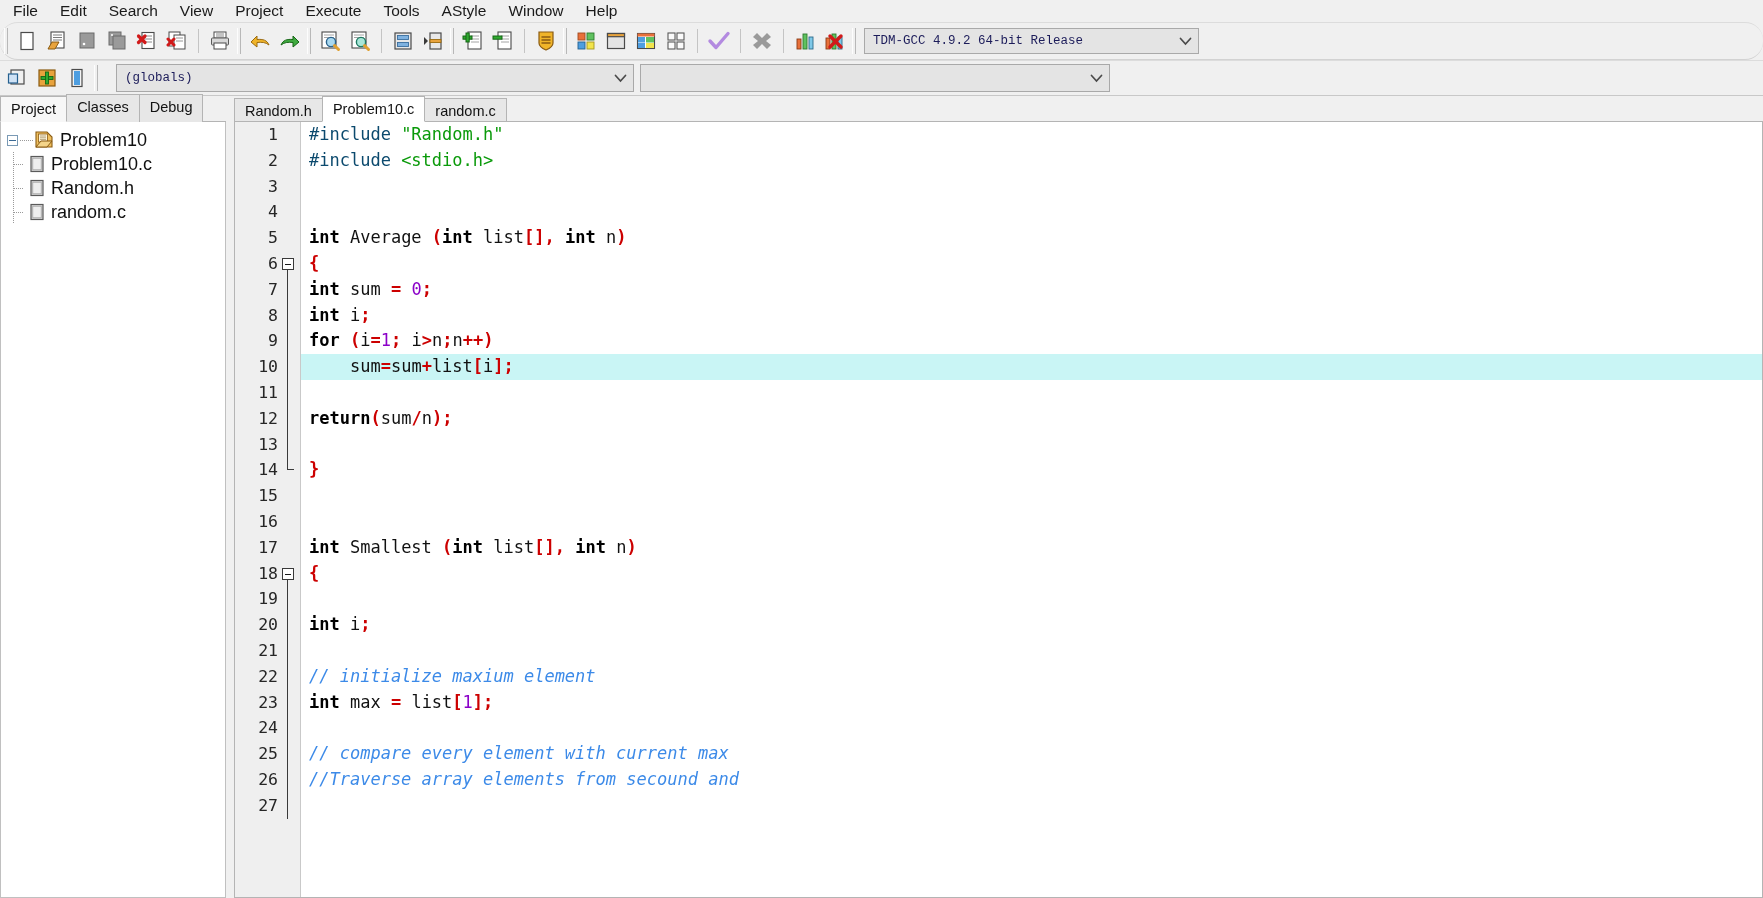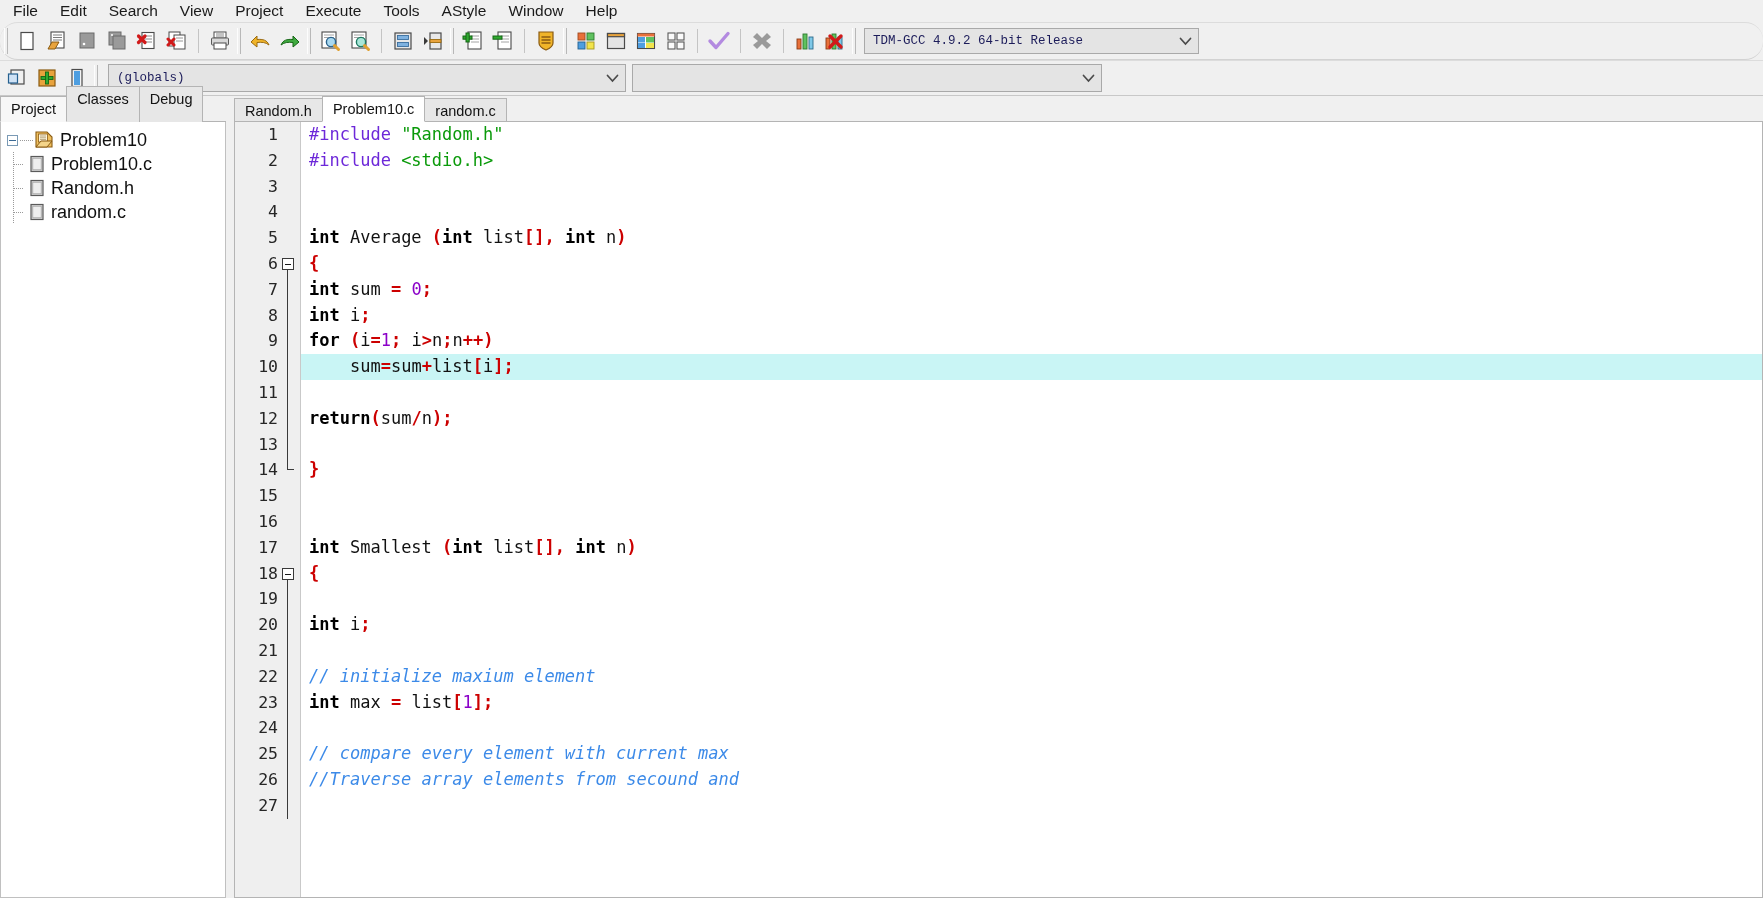--- a/index.html
+++ b/index.html
@@ -87,21 +87,21 @@
   .combo .combo-val { padding-left: 8px; flex: 1; overflow: hidden; white-space: nowrap; }
   .combo .combo-arrow {
     width: 26px; height: 100%;
     display: flex; align-items: center; justify-content: center;
   }
   .combo .combo-arrow svg { display: block; }
 
   .compiler-combo { width: 335px; margin-left: 4px; }
 
   
-  .globals-combo { width: 518px; height: 28px; margin-left: 6px; }
+  .globals-combo { width: 518px; height: 28px; margin-left: 14px; }
   .empty-combo   { width: 470px; height: 28px; margin-left: 6px; }
   .empty-combo .combo-val { color: transparent; }
 
   
   .main {
     flex: 1 1 auto;
     display: flex;
     min-height: 0;
     background: #f0f0f0;
   }
@@ -125,21 +125,21 @@
   }
   .lp-tabs::after {
     content: "";
     position: absolute; left: 0; right: 0; bottom: 0;
     height: 1px; background: #b4b4b4;
   }
   .lp-tab {
     font-size: 14.5px;
     color: #121212;
     padding: 0 10px;
-    height: 36px;
+    height: 28px;
     line-height: 24px;
     border: 1px solid #b4b4b4;
     border-bottom: none;
     background: #e7e7e7;
     margin-right: -1px;
     position: relative;
     z-index: 1;
     cursor: default;
     white-space: nowrap;
   }
@@ -295,21 +295,21 @@
     line-height: 25.8px;
     font-family: "DejaVu Sans Mono", "Liberation Mono", monospace;
     font-size: 17px;
     white-space: pre;
     padding-left: 8px;
     color: #111111;
   }
   .cline.hl { background: #c9f5f5; }
 
   .k  { color: #000000; font-weight: bold; }          
-  .pp { color: #6d28d9; }                              
+  .pp { color: #0c4a6e; }                              
   .st { color: #0a9a0a; }                              
   .op { color: #cc0000; font-weight: bold; }                              
   .num{ color: #8b00c8; }                              
   .cm { color: #3c8ae8; font-style: italic; }          
   .id { color: #111111; }                              
 </style>
 </head>
 <body>
 
 <div id="app">

